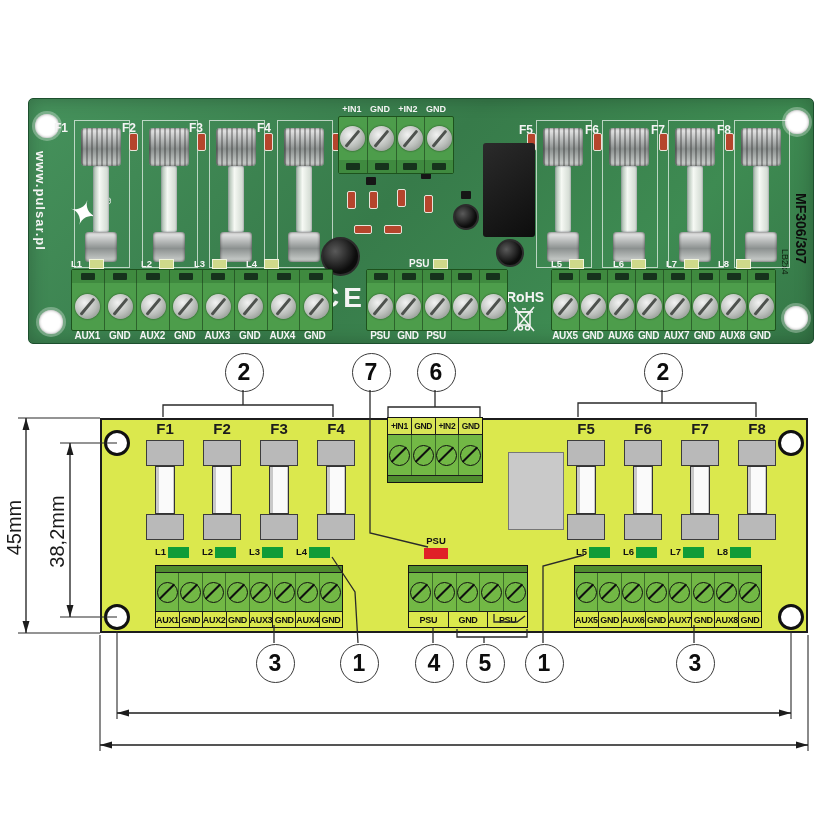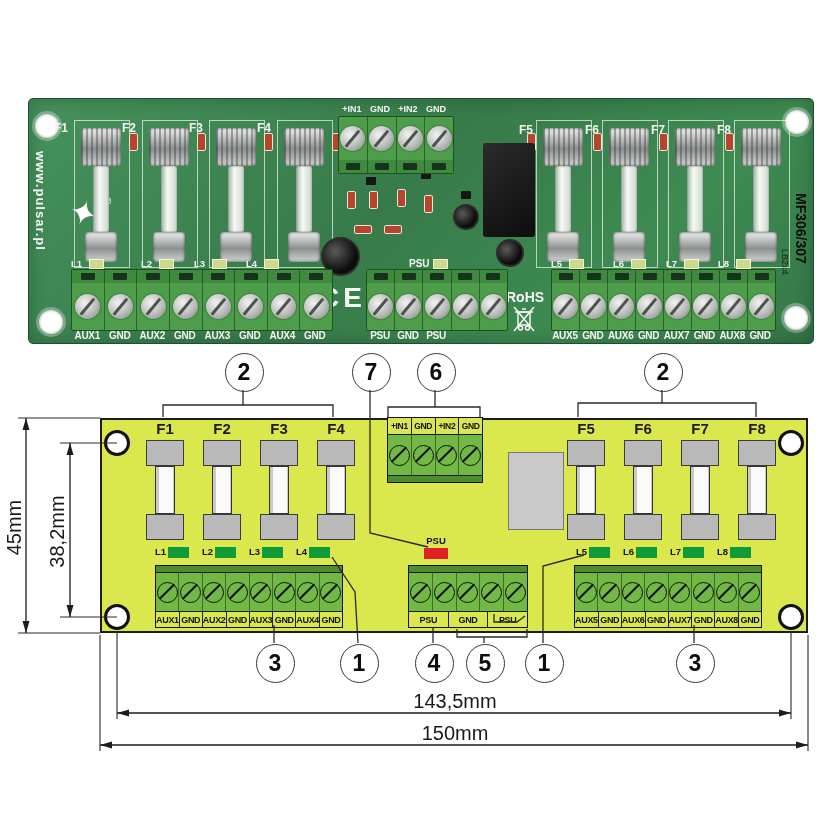--- a/index.html
+++ b/index.html
@@ -576,22 +576,20 @@
   <div class="abs callout" style="left:643.5px;top:352.5px;">2</div>
   <div class="abs callout" style="left:255.5px;top:643.5px;">3</div>
   <div class="abs callout" style="left:339.5px;top:643.5px;">1</div>
   <div class="abs callout" style="left:414.5px;top:643.5px;">4</div>
   <div class="abs callout" style="left:465.5px;top:643.5px;">5</div>
   <div class="abs callout" style="left:524.5px;top:643.5px;">1</div>
   <div class="abs callout" style="left:675.5px;top:643.5px;">3</div>
 
   <div class="abs dimtext rot" style="left:-31px;top:516px;width:90px;">45mm</div>
   <div class="abs dimtext rot" style="left:12px;top:520px;width:90px;">38,2mm</div>
-  <div class="abs dimtext" style="left:375px;top:690px;width:160px;">143,5mm</div>
-  <div class="abs dimtext" style="left:375px;top:722px;width:160px;">150mm</div>
 
   <svg class="abs overlay" width="840" height="840" viewBox="0 0 840 840">
     <g stroke="#2a2a2a" stroke-width="1.3" fill="none">
       <line x1="243" y1="390" x2="243" y2="405"></line>
       <polyline points="163,417 163,405 333,405 333,417"></polyline>
       <line x1="435" y1="390" x2="435" y2="407"></line>
       <polyline points="388,417 388,407 480,407 480,417"></polyline>
       <line x1="662" y1="390" x2="662" y2="403"></line>
       <polyline points="578,417 578,403 756,403 756,417"></polyline>
       <polyline points="370,390 370,533 428,547"></polyline>

